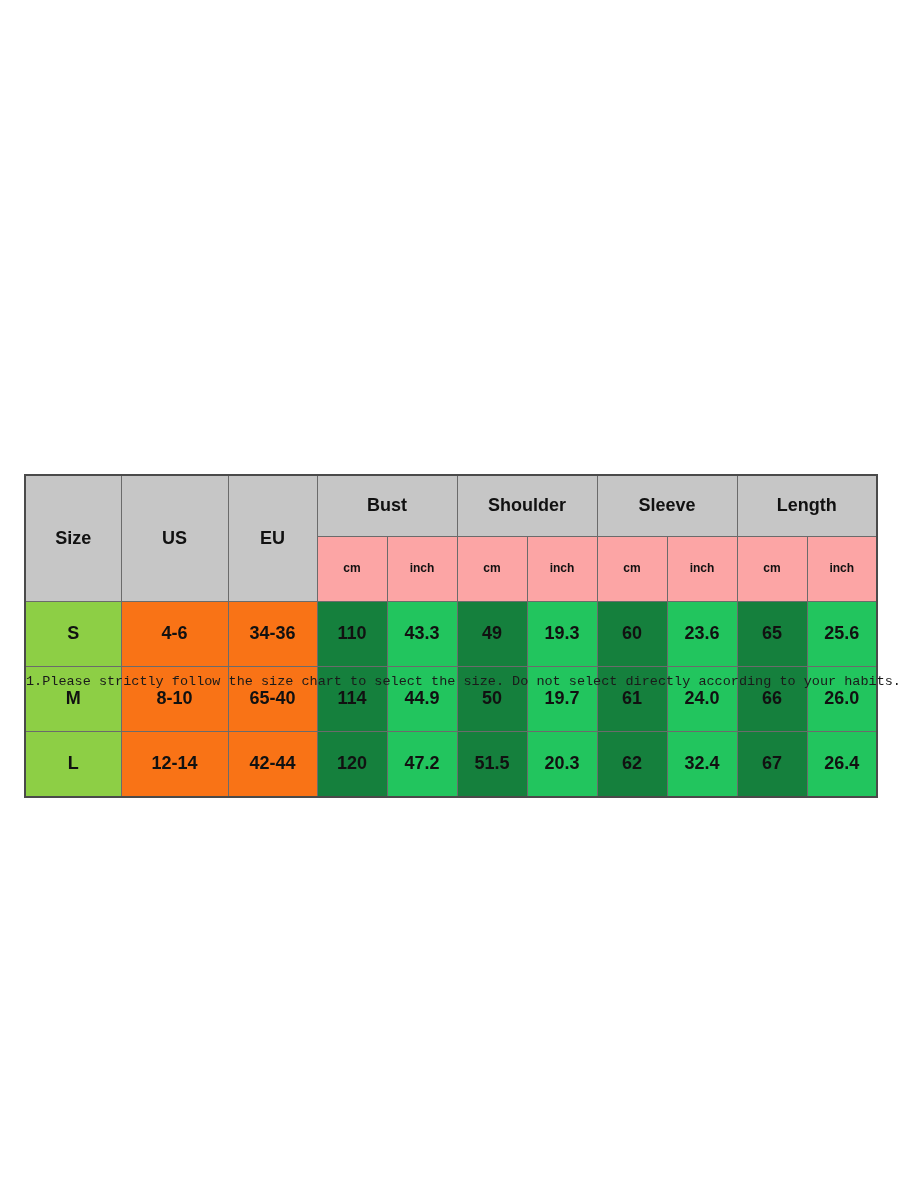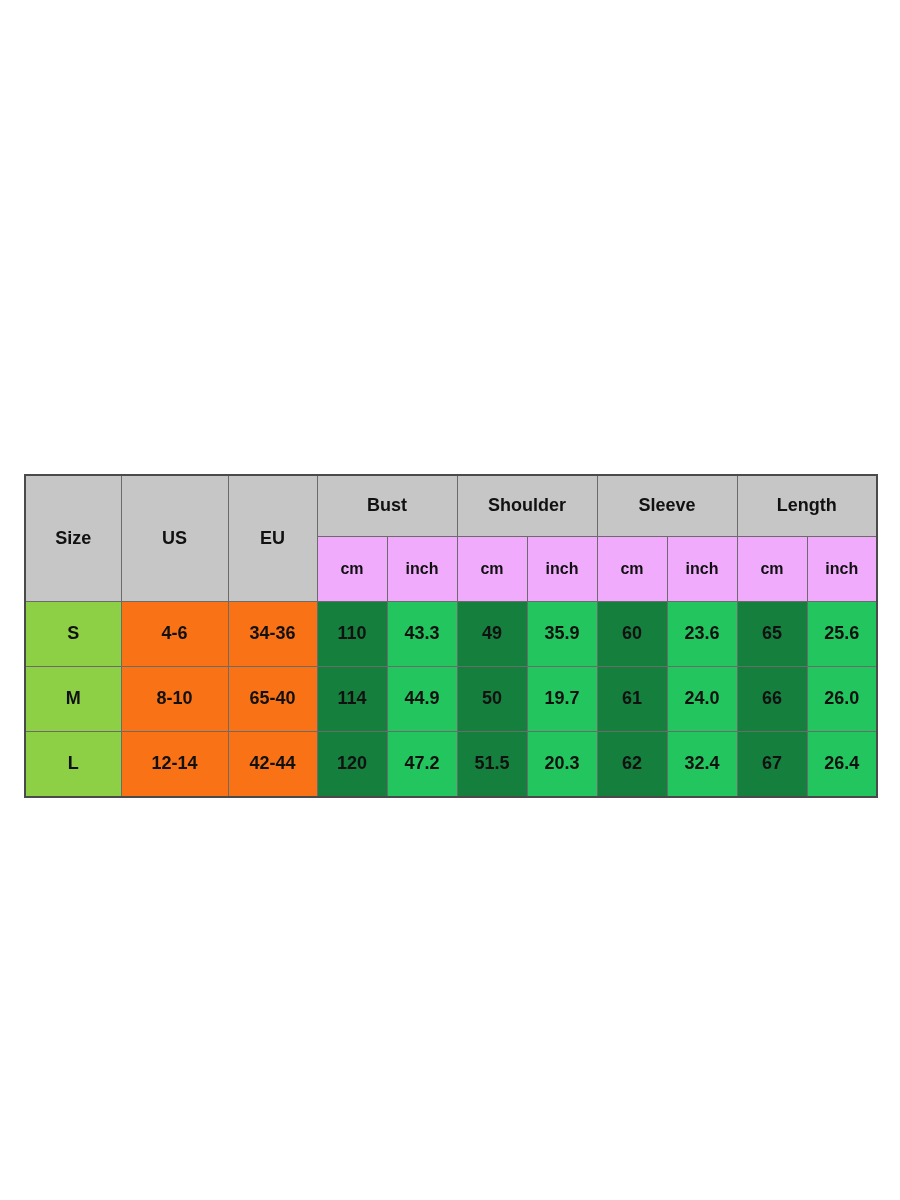--- a/index.html
+++ b/index.html
@@ -40,22 +40,22 @@
     padding: 12px;
     line-height: 1.1;
   }
 
   
   .hdr {
     background: #c6c6c6;
     font-size: 18px;
   }
   .hdr-unit {
-    background: #f0abfc;
-    font-size: 16px;
+    background: #fca5a5;
+    font-size: 12px;
     height: 40px;
   }
   .hdr-tall {
     height: 76px;
   }
   .hdr-group {
     height: 36px;
   }
 
   
@@ -137,21 +137,21 @@
       </tr>
     </thead>
     <tbody>
       <tr>
         <td class="c-size">S</td>
         <td class="c-region">4-6</td>
         <td class="c-region">34-36</td>
         <td class="c-cm">110</td>
         <td class="c-inch">43.3</td>
         <td class="c-cm">49</td>
-        <td class="c-inch">35.9</td>
+        <td class="c-inch">19.3</td>
         <td class="c-cm">60</td>
         <td class="c-inch">23.6</td>
         <td class="c-cm">65</td>
         <td class="c-inch">25.6</td>
       </tr>
       <tr>
         <td class="c-size">M</td>
         <td class="c-region">8-10</td>
         <td class="c-region">65-40</td>
         <td class="c-cm">114</td>
@@ -174,13 +174,14 @@
         <td class="c-cm">62</td>
         <td class="c-inch">32.4</td>
         <td class="c-cm">67</td>
         <td class="c-inch">26.4</td>
       </tr>
     </tbody>
   </table>
 </div>
 
 <div class="notes">
+  <p class="note-line note-1">1.Please strictly follow the size chart to select the size. Do not select directly according to your habits.</p>
 </div>
 
 </body></html>

